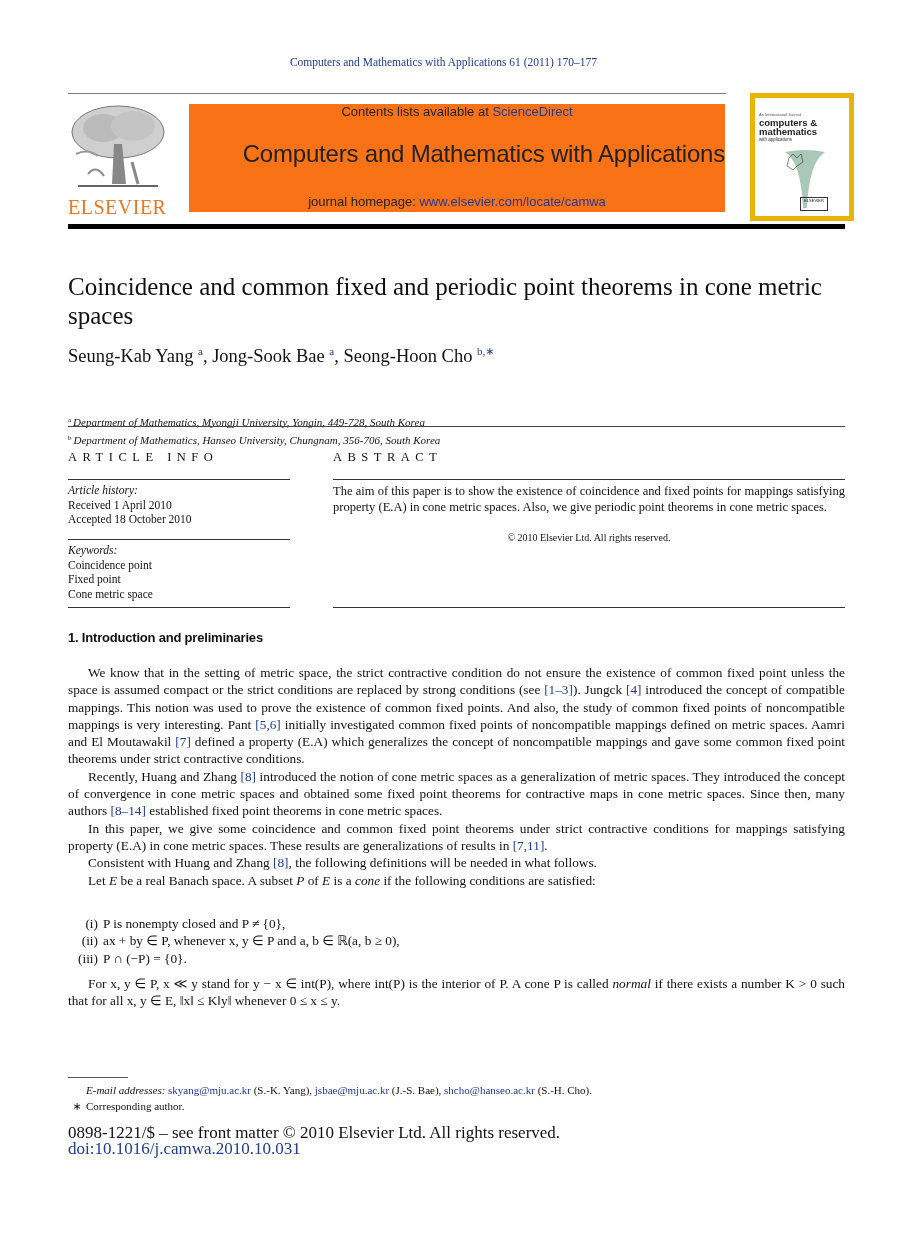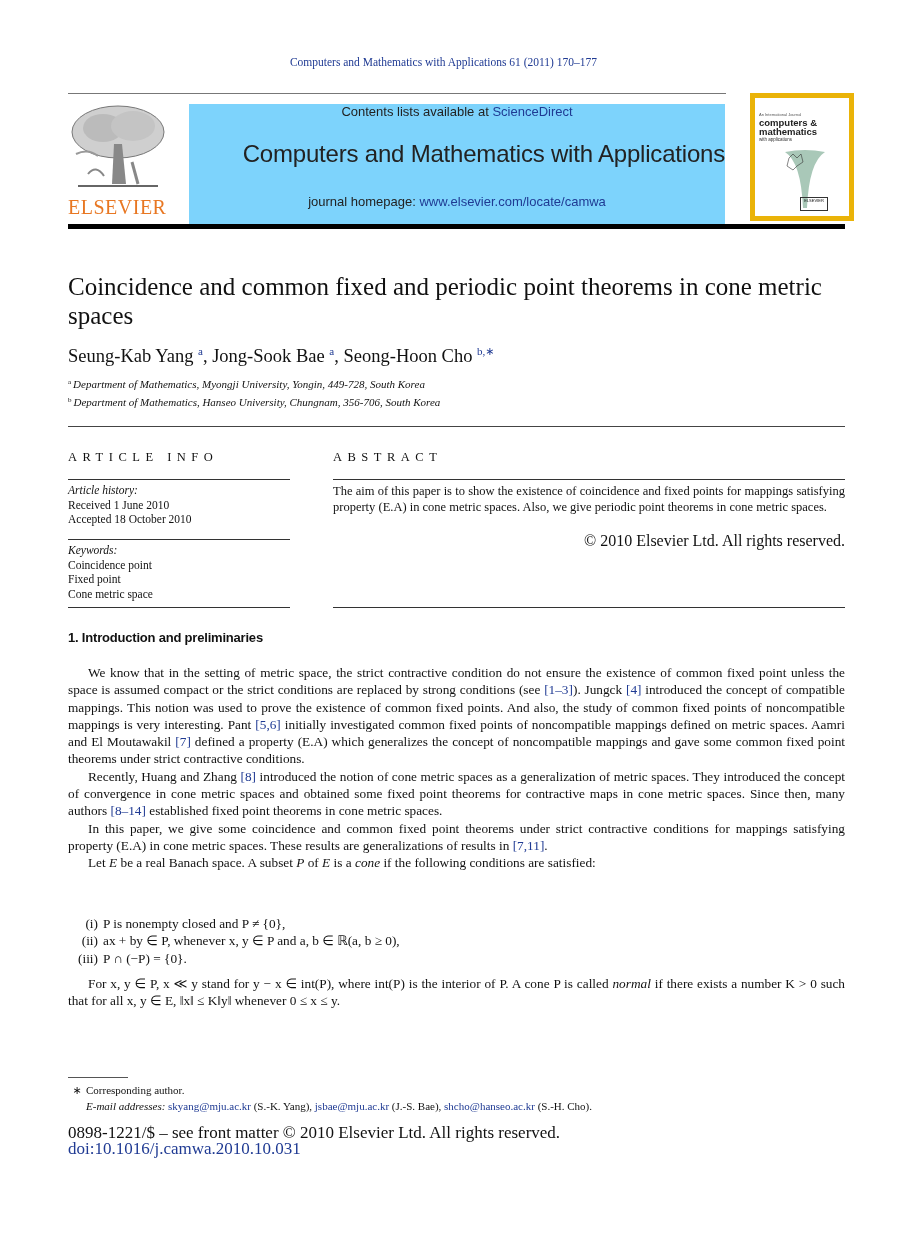--- a/index.html
+++ b/index.html
@@ -7,41 +7,41 @@
     width: 907px; height: 1238px; position: relative; overflow: hidden;
     font-family: "Liberation Serif", serif; color: #111;
   }
   .abs { position: absolute; }
   a, .link { color: #1f3a93; text-decoration: none; }
   .running-head { top: 56px; left: 0; width: 887px; text-align: center; font-size: 11.5px; color: #1f3a93; }
   .top-rule { top: 93px; left: 68px; width: 658px; height: 1px; background: #777; }
   .logo { top: 104px; left: 68px; width: 100px; height: 110px; }
   .logo-tree { width: 98px; height: 86px; }
   .logo-word { font-family: "Liberation Serif", serif; color: #e87722; font-size: 20px; letter-spacing: 0.5px; margin-top: 2px; }
-  .banner { top: 104px; left: 189px; width: 536px; height: 120px; background: #7dd3fc; }
+  .banner { top: 104px; left: 189px; width: 536px; height: 108px; background: #f97316; }
   .banner .contents { position: absolute; top: 0px; left: 0; width: 100%; text-align: center; font-family: "Liberation Sans", sans-serif; font-size: 13px; color: #222; }
   .banner .jtitle { position: absolute; top: 36px; left: 0; width: 100%; text-align: right; font-family: "Liberation Sans", sans-serif; font-size: 24px; color: #222; letter-spacing: -0.2px; }
   .banner .homepage { position: absolute; top: 90px; left: 0; width: 100%; text-align: center; font-family: "Liberation Sans", sans-serif; font-size: 13px; color: #222; }
   .cover { top: 93px; left: 750px; width: 94px; height: 118px; border: 5px solid #eab308; background: #fff; overflow: hidden; }
   .cover .c1 { position: absolute; top: 14px; left: 4px; font-family: "Liberation Sans", sans-serif; font-size: 4px; color: #555; }
   .cover .c2 { position: absolute; top: 20px; left: 4px; font-family: "Liberation Sans", sans-serif; font-weight: bold; font-size: 9.5px; line-height: 9px; color: #222; }
   .cover .c3 { position: absolute; top: 39px; left: 4px; font-family: "Liberation Sans", sans-serif; font-size: 4.5px; color: #333; }
   .cover .drip { position: absolute; top: 50px; left: 30px; width: 40px; height: 60px; }
   .cover .badge { position: absolute; bottom: 5px; left: 45px; width: 26px; height: 12px; border: 1px solid #333; font-size: 4px; text-align: center; line-height: 6px; font-family: "Liberation Sans", sans-serif; }
   .thick-rule { top: 224px; left: 68px; width: 777px; height: 5px; background: #000; }
   .title { top: 272px; left: 68px; width: 760px; font-size: 25px; line-height: 29px; color: #111; }
   .authors { top: 345px; left: 68px; font-size: 18.5px; color: #111; }
   .authors sup { font-size: 11px; color: #1f3a93; vertical-align: 7px; }
-  .aff { left: 68px; font-size: 11px; font-style: italic; color: #111; }
+  .aff { left: 68px; font-size: 11px; font-style: italic; color: #111; margin-top: 38px; }
   .aff sup { font-style: normal; font-size: 7px; vertical-align: 4px; margin-right: 2px; }
   .rule { height: 1px; background: #333; }
   .section-cap { font-family: "Liberation Serif", serif; font-size: 12.5px; letter-spacing: 5.5px; color: #111; }
   .small { font-size: 11.5px; line-height: 14.5px; color: #111; }
   .abstract-text { top: 483px; left: 333px; width: 512px; font-size: 12.5px; line-height: 16px; text-align: justify; }
-  .copyright { top: 532px; left: 333px; width: 512px; text-align: right; font-size: 16px; }
+  .copyright { top: 532px; left: 333px; width: 512px; text-align: center; font-size: 10px; }
   .sec-head { top: 630px; left: 68px; font-family: "Liberation Sans", sans-serif; font-weight: bold; font-size: 13px; letter-spacing: -0.2px; }
   .body-text { left: 68px; width: 777px; font-size: 13.3px; line-height: 17.3px; text-align: justify; color: #111; }
   .body-text p { margin: 0; text-indent: 20px; }
   .cond { left: 68px; font-size: 13.3px; line-height: 17.3px; }
   .cond div { display: flex; }
   .cond .num { width: 30px; text-align: right; margin-right: 5px; }
   .fn-rule { top: 1077px; left: 68px; width: 60px; height: 1px; background: #555; }
   .footnote { top: 1082px; left: 68px; font-size: 11px; line-height: 16px; }
   .bottom { top: 1125px; left: 68px; font-size: 17px; line-height: 16px; }
   i.m { font-style: italic; }
@@ -109,21 +109,21 @@
 <div class="abs aff" style="top:396px">
   <sup>b</sup><span>Department of Mathematics, Hanseo University, Chungnam, 356-706, South Korea</span>
 </div>
 
 <div class="abs rule" style="top:426px; left:68px; width:777px; background:#444;"></div>
 
 <div class="abs section-cap" style="top:450px; left:68px;">ARTICLE INFO</div>
 <div class="abs rule" style="top:479px; left:68px; width:222px;"></div>
 <div class="abs small" style="top:483px; left:68px;">
   <div style="font-style:italic">Article history:</div>
-  <div>Received 1 June 2010</div>
+  <div>Received 1 April 2010</div>
   <div>Accepted 18 October 2010</div>
 </div>
 <div class="abs rule" style="top:539px; left:68px; width:222px;"></div>
 <div class="abs small" style="top:543px; left:68px;">
   <div style="font-style:italic">Keywords:</div>
   <div>Coincidence point</div>
   <div>Fixed point</div>
   <div>Cone metric space</div>
 </div>
 <div class="abs rule" style="top:607px; left:68px; width:222px;"></div>
@@ -140,20 +140,23 @@
   <p>
     <span>We know that in the setting of metric space, the strict contractive condition do not ensure the existence of common fixed point unless the space is assumed compact or the strict conditions are replaced by strong conditions (see </span><a class="link">[1–3]</a><span>). Jungck </span><a class="link">[4]</a><span> introduced the concept of compatible mappings. This notion was used to prove the existence of common fixed points. And also, the study of common fixed points of noncompatible mappings is very interesting. Pant </span><a class="link">[5,6]</a><span> initially investigated common fixed points of noncompatible mappings defined on metric spaces. Aamri and El Moutawakil </span><a class="link">[7]</a><span> defined a property (E.A) which generalizes the concept of noncompatible mappings and gave some common fixed point theorems under strict contractive conditions.</span>
   </p>
   <p>
     <span>Recently, Huang and Zhang </span><a class="link">[8]</a><span> introduced the notion of cone metric spaces as a generalization of metric spaces. They introduced the concept of convergence in cone metric spaces and obtained some fixed point theorems for contractive maps in cone metric spaces. Since then, many authors </span><a class="link">[8–14]</a><span> established fixed point theorems in cone metric spaces.</span>
   </p>
   <p>
     <span>In this paper, we give some coincidence and common fixed point theorems under strict contractive conditions for mappings satisfying property (E.A) in cone metric spaces. These results are generalizations of results in </span><a class="link">[7,11]</a><span>.</span>
   </p>
   <p>
+    <span>Consistent with Huang and Zhang </span><a class="link">[8]</a><span>, the following definitions will be needed in what follows.</span>
+  </p>
+  <p>
     <span>Let </span><i class="m">E</i><span> be a real Banach space. A subset </span><i class="m">P</i><span> of </span><i class="m">E</i><span> is a </span><i>cone</i><span> if the following conditions are satisfied:</span>
   </p>
 </div>
 
 <div class="abs cond" style="top:915px;">
   <div>
       <span class="num">(i)</span>
       <span>P is nonempty closed and P ≠ {0},</span>
     </div>
   <div>
@@ -167,25 +170,25 @@
 </div>
 
 <div class="abs body-text" style="top:975px;">
   <p>
     <span>For x, y ∈ P, x ≪ y stand for y − x ∈ int(P), where int(P) is the interior of P. A cone P is called </span><i>normal</i><span> if there exists a number K &gt; 0 such that for all x, y ∈ E, ‖x‖ ≤ K‖y‖ whenever 0 ≤ x ≤ y.</span>
   </p>
 </div>
 
 <div class="abs fn-rule"></div>
 <div class="abs footnote">
-  <div>
-    <span style="display:inline-block; width:18px; text-align:center;">∗</span><span>Corresponding author.</span>
-  </div>
   <div style="padding-left:18px;">
     <i>E-mail addresses:</i>
     <a class="link">skyang@mju.ac.kr</a><span> (S.-K. Yang), </span><a class="link">jsbae@mju.ac.kr</a><span> (J.-S. Bae), </span><a class="link">shcho@hanseo.ac.kr</a><span> (S.-H. Cho).</span>
+  </div>
+  <div>
+    <span style="display:inline-block; width:18px; text-align:center;">∗</span><span>Corresponding author.</span>
   </div>
 </div>
 
 <div class="abs bottom">
   <div>0898-1221/$ – see front matter © 2010 Elsevier Ltd. All rights reserved.</div>
   <a class="link">doi:10.1016/j.camwa.2010.10.031</a>
 </div>
 
 </body></html>

